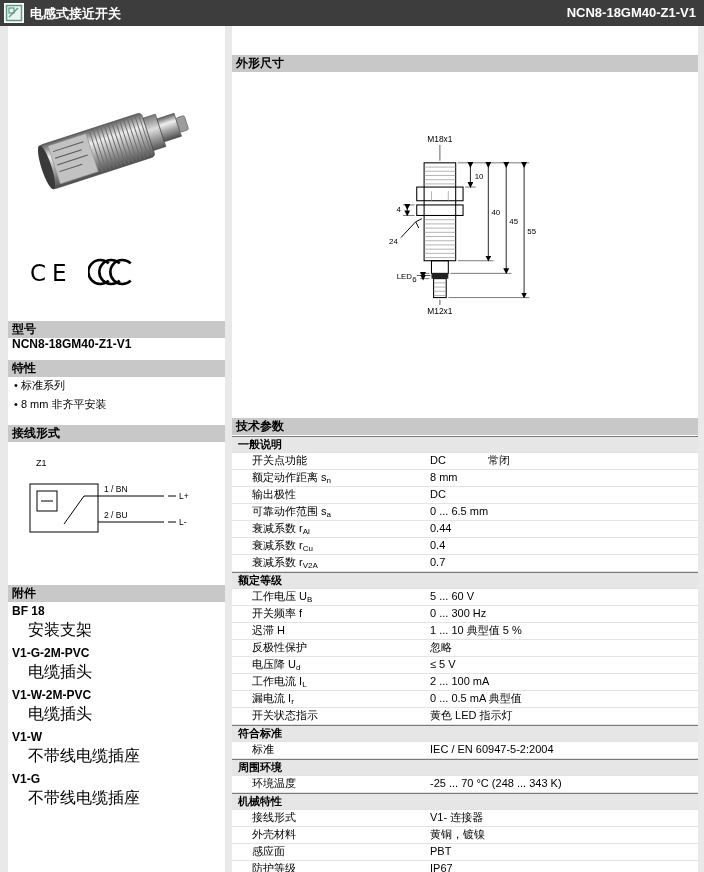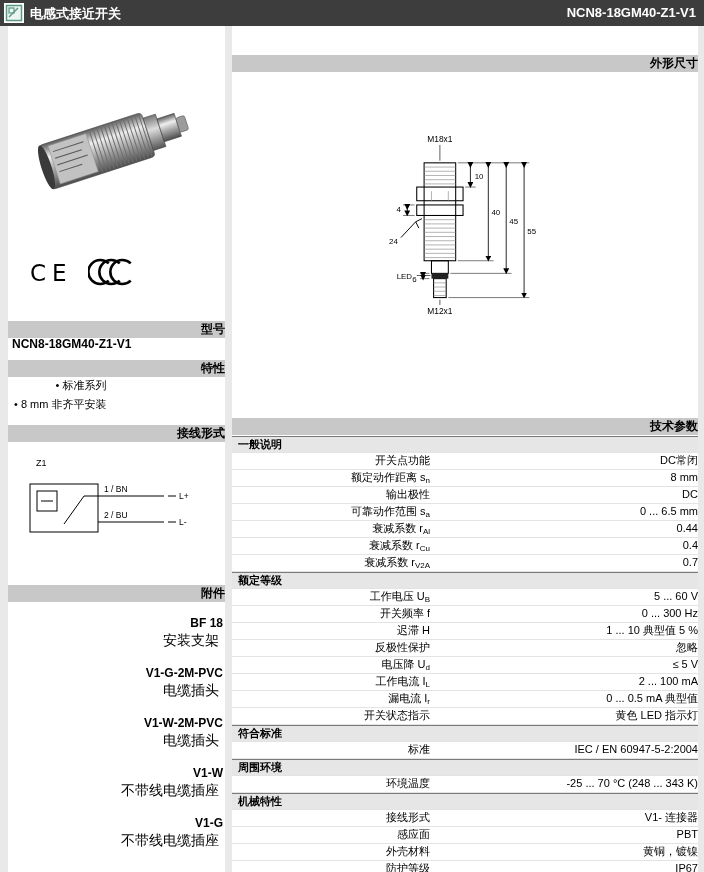--- a/index.html
+++ b/index.html
@@ -1,17 +1,17 @@
 <!DOCTYPE html>
 <html><head>
 <meta charset="utf-8">
 <style>
   html,body{margin:0;padding:0;}
   body{background:#e9e9e9;font-family:"Liberation Sans","DejaVu Sans",sans-serif;color:#000;}
-  .page{position:relative;width:704px;height:872px;background:#e9e9e9;overflow:hidden;text-align:right;}
+  .page{position:relative;width:704px;height:872px;background:#e9e9e9;overflow:hidden;}
 
   
   .topbar{position:absolute;left:0;top:0;width:704px;height:26px;background:#3d3d3d;}
   .prodicon{position:absolute;left:4px;top:3px;width:20px;height:20px;background:#fff;}
   .ttl{position:absolute;left:30px;top:5px;font-size:13px;font-weight:bold;color:#fff;}
   .ttr{position:absolute;right:8px;top:5px;font-size:13px;font-weight:bold;color:#fff;}
 
   .panel{position:absolute;top:26px;bottom:0;background:#fff;}
   .left-panel{left:8px;width:217px;}
   .right-panel{left:232px;width:466px;}
@@ -27,30 +27,30 @@
   .bar-model{top:295px;}
   .model{position:absolute;top:311px;left:4px;font-size:12px;font-weight:bold;}
   .bar-features{top:334px;}
   .features{position:absolute;top:351px;left:4px;margin:0;padding:0;list-style:none;font-size:11px;}
   .features li{margin:1px 0 4px 2px;}
   .features li::before{content:"• ";}
   .bar-conn{top:399px;}
   .wiring{position:absolute;left:8px;top:420px;width:195px;height:118px;}
   .bar-acc{top:559px;}
   .accessories{position:absolute;top:574px;left:4px;right:2px;}
-  .acc-name{font-weight:bold;font-size:12px;margin:16px 0 2px;}
-  .acc-desc{font-size:14px;margin:0 4px 5px;}
+  .acc-name{font-weight:bold;font-size:12px;margin:4px 0 2px;}
+  .acc-desc{font-size:16px;margin:0 16px 5px;}
 
   
   .bar-dims{top:29px;}
   .dimdraw{position:absolute;left:150px;top:104px;width:200px;height:192px;}
   .bar-tech{top:392px;}
   .tech-table{position:absolute;left:0;right:0;top:410px;bottom:0;font-size:11px;}
   .trow{display:flex;height:17px;line-height:15px;border-bottom:1px solid #e3e3e3;box-sizing:border-box;}
-  .trow .lbl{width:198px;padding-left:12px;box-sizing:border-box;white-space:nowrap;overflow:hidden;}
+  .trow .lbl{width:198px;padding-left:20px;box-sizing:border-box;white-space:nowrap;overflow:hidden;}
   .trow .val{flex:1;white-space:nowrap;overflow:hidden;}
   .tsection{background:#e6e6e6;border-top:1px solid #7a7a7a;font-weight:bold;}
   .tsection .lbl{width:auto;padding-left:6px;}
   .sub{font-size:8px;vertical-align:-2px;}
   .v{display:inline-block;min-width:58px;}
 
   svg text{font-family:"Liberation Sans","DejaVu Sans",sans-serif;}
 </style>
 </head>
 <body>
@@ -345,26 +345,26 @@
           <div class="val">-25 ... 70 °C (248 ... 343 K)</div>
         </div>
         <div class="trow tsection">
           <div class="lbl">机械特性</div>
         </div>
         <div class="trow">
           <div class="lbl">接线形式</div>
           <div class="val">V1- 连接器</div>
         </div>
         <div class="trow">
+          <div class="lbl">外壳材料</div>
+          <div class="val">黄铜，镀镍</div>
+        </div>
+        <div class="trow">
           <div class="lbl">感应面</div>
           <div class="val">PBT</div>
-        </div>
-        <div class="trow">
-          <div class="lbl">外壳材料</div>
-          <div class="val">黄铜，镀镍</div>
         </div>
         <div class="trow">
           <div class="lbl">防护等级</div>
           <div class="val">IP67</div>
         </div>
       </div>
   </div>
 </div>
 
 </body></html>

